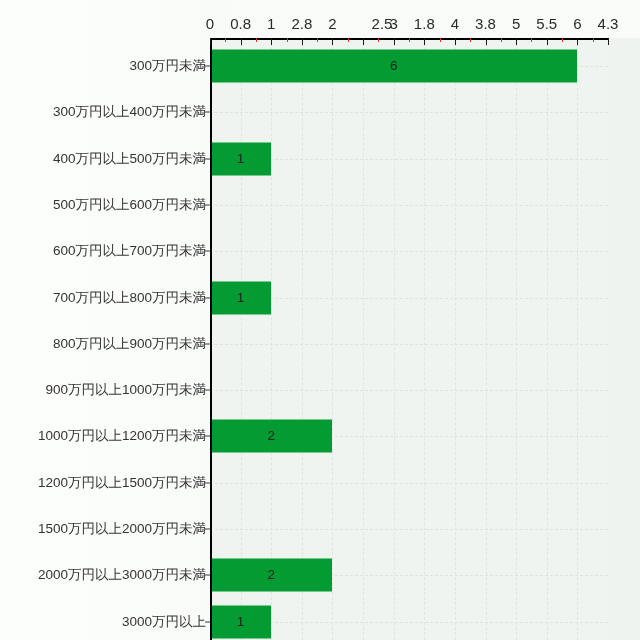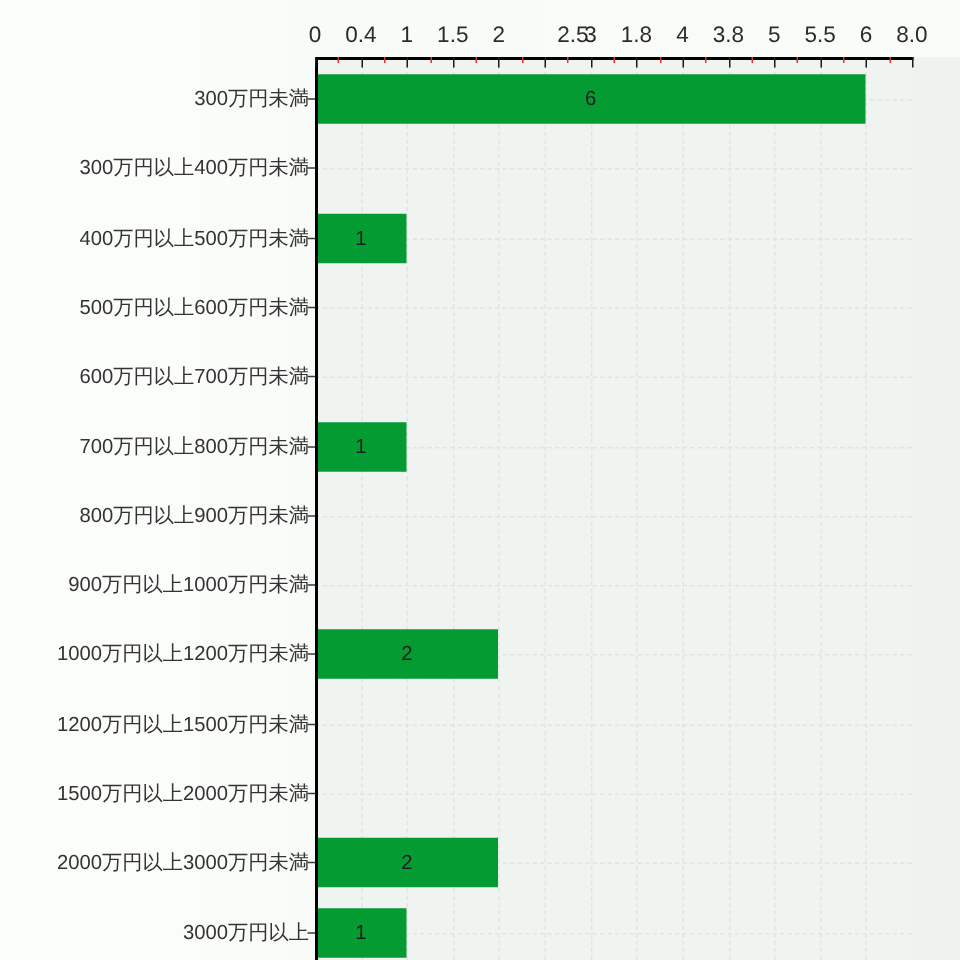--- a/index.html
+++ b/index.html
@@ -220,33 +220,33 @@
       <div class="tick-minor" style="left: 409px;"></div>
       <div class="tick-minor" style="left: 439.615px;"></div>
       <div class="tick-minor" style="left: 470.231px;"></div>
       <div class="tick-minor" style="left: 500.846px;"></div>
       <div class="tick-minor" style="left: 531.462px;"></div>
       <div class="tick-minor" style="left: 562.077px;"></div>
       <div class="tick-minor" style="left: 592.692px;"></div>
     </div>
   <div id="tick-labels-layer">
       <div class="tick-label" style="left: 210px;">0</div>
-      <div class="tick-label" style="left: 240.615px;">0.4</div>
+      <div class="tick-label" style="left: 240.615px;">0.8</div>
       <div class="tick-label" style="left: 271.231px;">1</div>
-      <div class="tick-label" style="left: 301.846px;">1.5</div>
+      <div class="tick-label" style="left: 301.846px;">2.8</div>
       <div class="tick-label" style="left: 332.462px;">2</div>
       <div class="tick-label" style="left: 382px;">2.5</div>
       <div class="tick-label" style="left: 393.692px;">3</div>
       <div class="tick-label" style="left: 424.308px;">1.8</div>
       <div class="tick-label" style="left: 454.923px;">4</div>
       <div class="tick-label" style="left: 485.538px;">3.8</div>
       <div class="tick-label" style="left: 516.154px;">5</div>
       <div class="tick-label" style="left: 546.769px;">5.5</div>
       <div class="tick-label" style="left: 577.385px;">6</div>
-      <div class="tick-label" style="left: 608px;">8.0</div>
+      <div class="tick-label" style="left: 608px;">4.3</div>
     </div>
   <div id="cat-labels-layer">
       <div class="cat-label" style="top: 66px; right: 434px;">300万円未満</div>
       <div class="cat-tick" style="top: 66px;"></div>
       <div class="cat-label" style="top: 112.3px; right: 434px;">300万円以上400万円未満</div>
       <div class="cat-tick" style="top: 112.3px;"></div>
       <div class="cat-label" style="top: 158.6px; right: 434px;">400万円以上500万円未満</div>
       <div class="cat-tick" style="top: 158.6px;"></div>
       <div class="cat-label" style="top: 204.9px; right: 434px;">500万円以上600万円未満</div>
       <div class="cat-tick" style="top: 204.9px;"></div>

